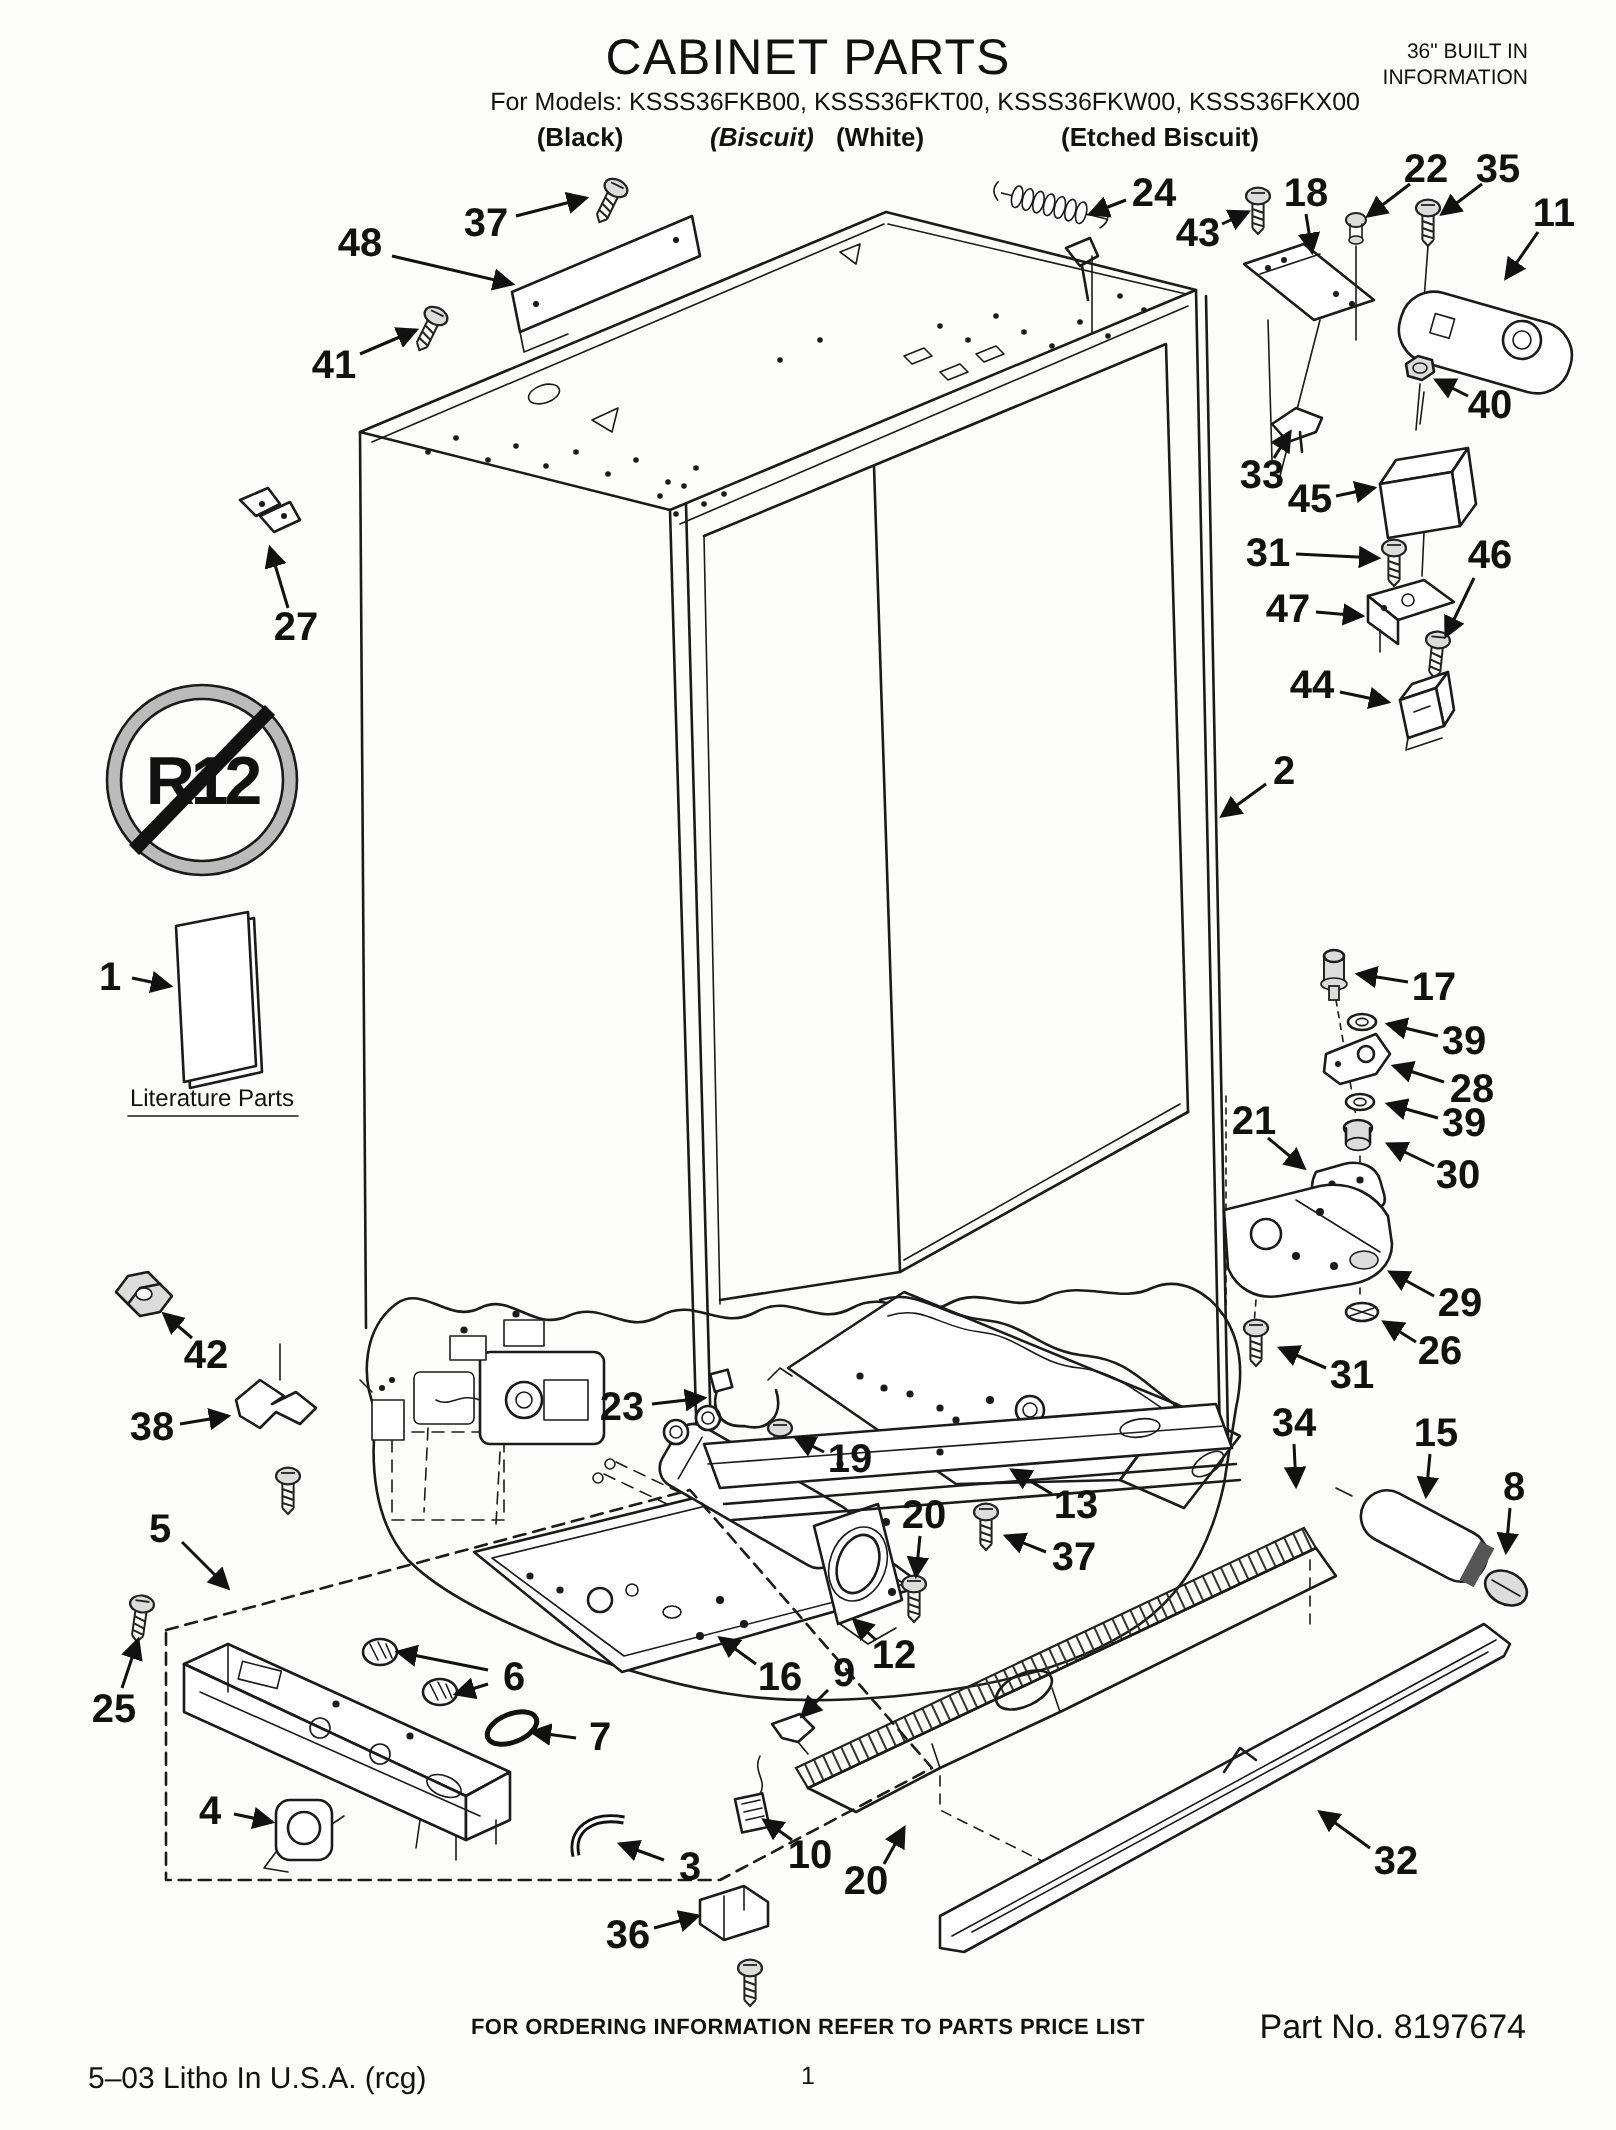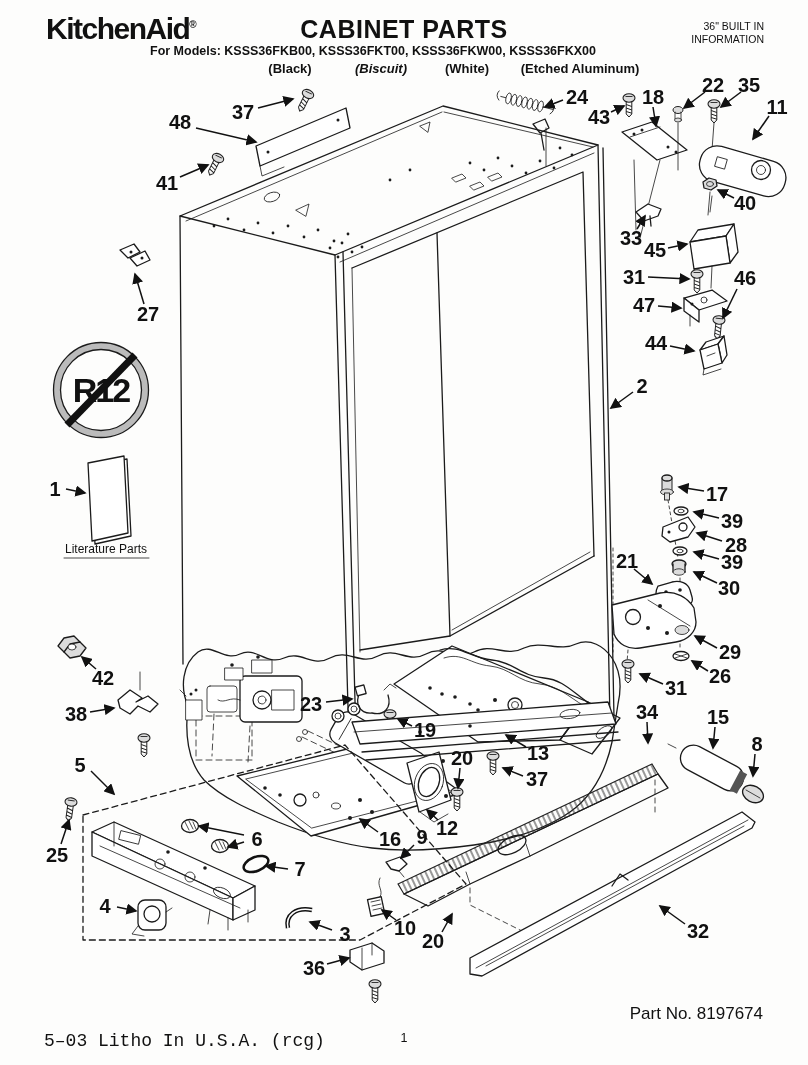--- a/index.html
+++ b/index.html
@@ -1,56 +1,55 @@
 <!DOCTYPE html>
 <html><head>
 <meta charset="utf-8">
 <style>
   html,body{margin:0;padding:0;background:#888;}
   #page{position:relative;width:808px;height:1065px;background:#fdfdfc;margin:0 auto;
         font-family:"Liberation Sans","DejaVu Sans",sans-serif;color:#111;overflow:hidden;}
   .abs{position:absolute;}
   #brand{left:46px;top:12px;font-size:30px;font-weight:bold;letter-spacing:-1.5px;}
   #brand sup{font-size:10px;letter-spacing:0;}
-  #title{left:0;right:0;top:15px;text-align:center;font-size:25px;font-weight:bold;letter-spacing:0.5px;}
+  #title{left:0;right:0;top:15px;text-align:center;font-size:25px;font-weight:normal;letter-spacing:0.5px;}
   #unit-type{right:44px;top:20px;text-align:right;font-size:10.5px;line-height:13px;}
-  #models{left:150px;width:530px;top:44px;text-align:left;font-size:12.5px;font-weight:bold;}
+  #models{left:150px;width:530px;top:44px;text-align:right;font-size:12.5px;font-weight:normal;}
   .color-tag{top:61px;font-size:13px;font-weight:bold;transform:translateX(-50%);white-space:nowrap;}
   #ordering{left:0;right:0;top:1008px;text-align:center;font-size:11px;font-weight:bold;letter-spacing:0.2px;}
-  #litho{left:44px;top:1031px;font-size:18px;font-family:Liberation Mono, monospace;}
+  #litho{left:44px;top:1031px;font-size:15px;}
   #pagenum{left:0;right:0;top:1031px;text-align:center;font-size:12.5px;}
   #partno{right:45px;top:1004px;font-size:17px;}
   svg{position:absolute;left:0;top:0;}
   .ln{fill:none;stroke:#1b1b1b;stroke-width:1.3;stroke-linejoin:round;stroke-linecap:round;}
   .thin{stroke-width:0.8;}
   .wfill{fill:#fff;}
   .gfill{fill:#dcdcdc;}
   .dash{stroke-dasharray:6 4;}
   .dot{fill:#1b1b1b;stroke:none;}
   .callout-text{font-family:"Liberation Sans","DejaVu Sans",sans-serif;font-size:20px;font-weight:bold;fill:#111;}
   .leader{stroke:#111;stroke-width:1.5;fill:none;}
   .svgtxt{font-family:"Liberation Sans","DejaVu Sans",sans-serif;fill:#111;}
 </style>
 </head>
 <body>
 
 <div id="page">
 
-  <div id="brand" class="abs"><span>KitchenAid</span><sup>®</sup></div>
   <div id="title" class="abs">CABINET PARTS</div>
   <div id="unit-type" class="abs">
     <div>36" BUILT IN</div>
     <div>INFORMATION</div>
   </div>
   <div id="models" class="abs">For Models: KSSS36FKB00, KSSS36FKT00, KSSS36FKW00, KSSS36FKX00</div>
   <div id="color-tags">
       <div class="abs color-tag" style="left: 290px;">(Black)</div>
       <div class="abs color-tag" style="left: 381px; font-style: italic;">(Biscuit)</div>
-      <div class="abs color-tag" style="left: 467px;">(White)</div>
-      <div class="abs color-tag" style="left: 580px;">(Etched Aluminum)</div>
+      <div class="abs color-tag" style="left: 440px;">(White)</div>
+      <div class="abs color-tag" style="left: 580px;">(Etched Biscuit)</div>
     </div>
 
   <svg id="diagram-svg" width="808" height="1065" viewBox="0 0 808 1065">
     <defs>
       <marker id="arr" viewBox="0 0 10 10" refX="8.5" refY="5" markerWidth="7.5" markerHeight="7.5" orient="auto">
         <path d="M0,0 L10,5 L0,10 z" fill="#111"></path>
       </marker>
       <pattern id="hatch34" width="5" height="40" patternUnits="userSpaceOnUse" patternTransform="rotate(-25 0 0)">
         <line x1="2" y1="0" x2="2" y2="40" stroke="#333" stroke-width="1"></line>
       </pattern>
@@ -625,16 +624,17 @@
           <line x1="442" y1="932" x2="452" y2="914" class="leader" marker-end="url(#arr)"></line>
           <text x="433" y="941" class="callout-text" text-anchor="middle" dominant-baseline="central">20</text>
         </g>
         <g>
           <line x1="685" y1="924" x2="660" y2="906" class="leader" marker-end="url(#arr)"></line>
           <text x="698" y="931" class="callout-text" text-anchor="middle" dominant-baseline="central">32</text>
         </g>
       </g>
   </svg>
 
+  <div id="ordering" class="abs">FOR ORDERING INFORMATION REFER TO PARTS PRICE LIST</div>
   <div id="litho" class="abs">5–03 Litho In U.S.A. (rcg)</div>
   <div id="pagenum" class="abs">1</div>
   <div id="partno" class="abs">Part No. 8197674</div>
 </div>
 
 </body></html>

